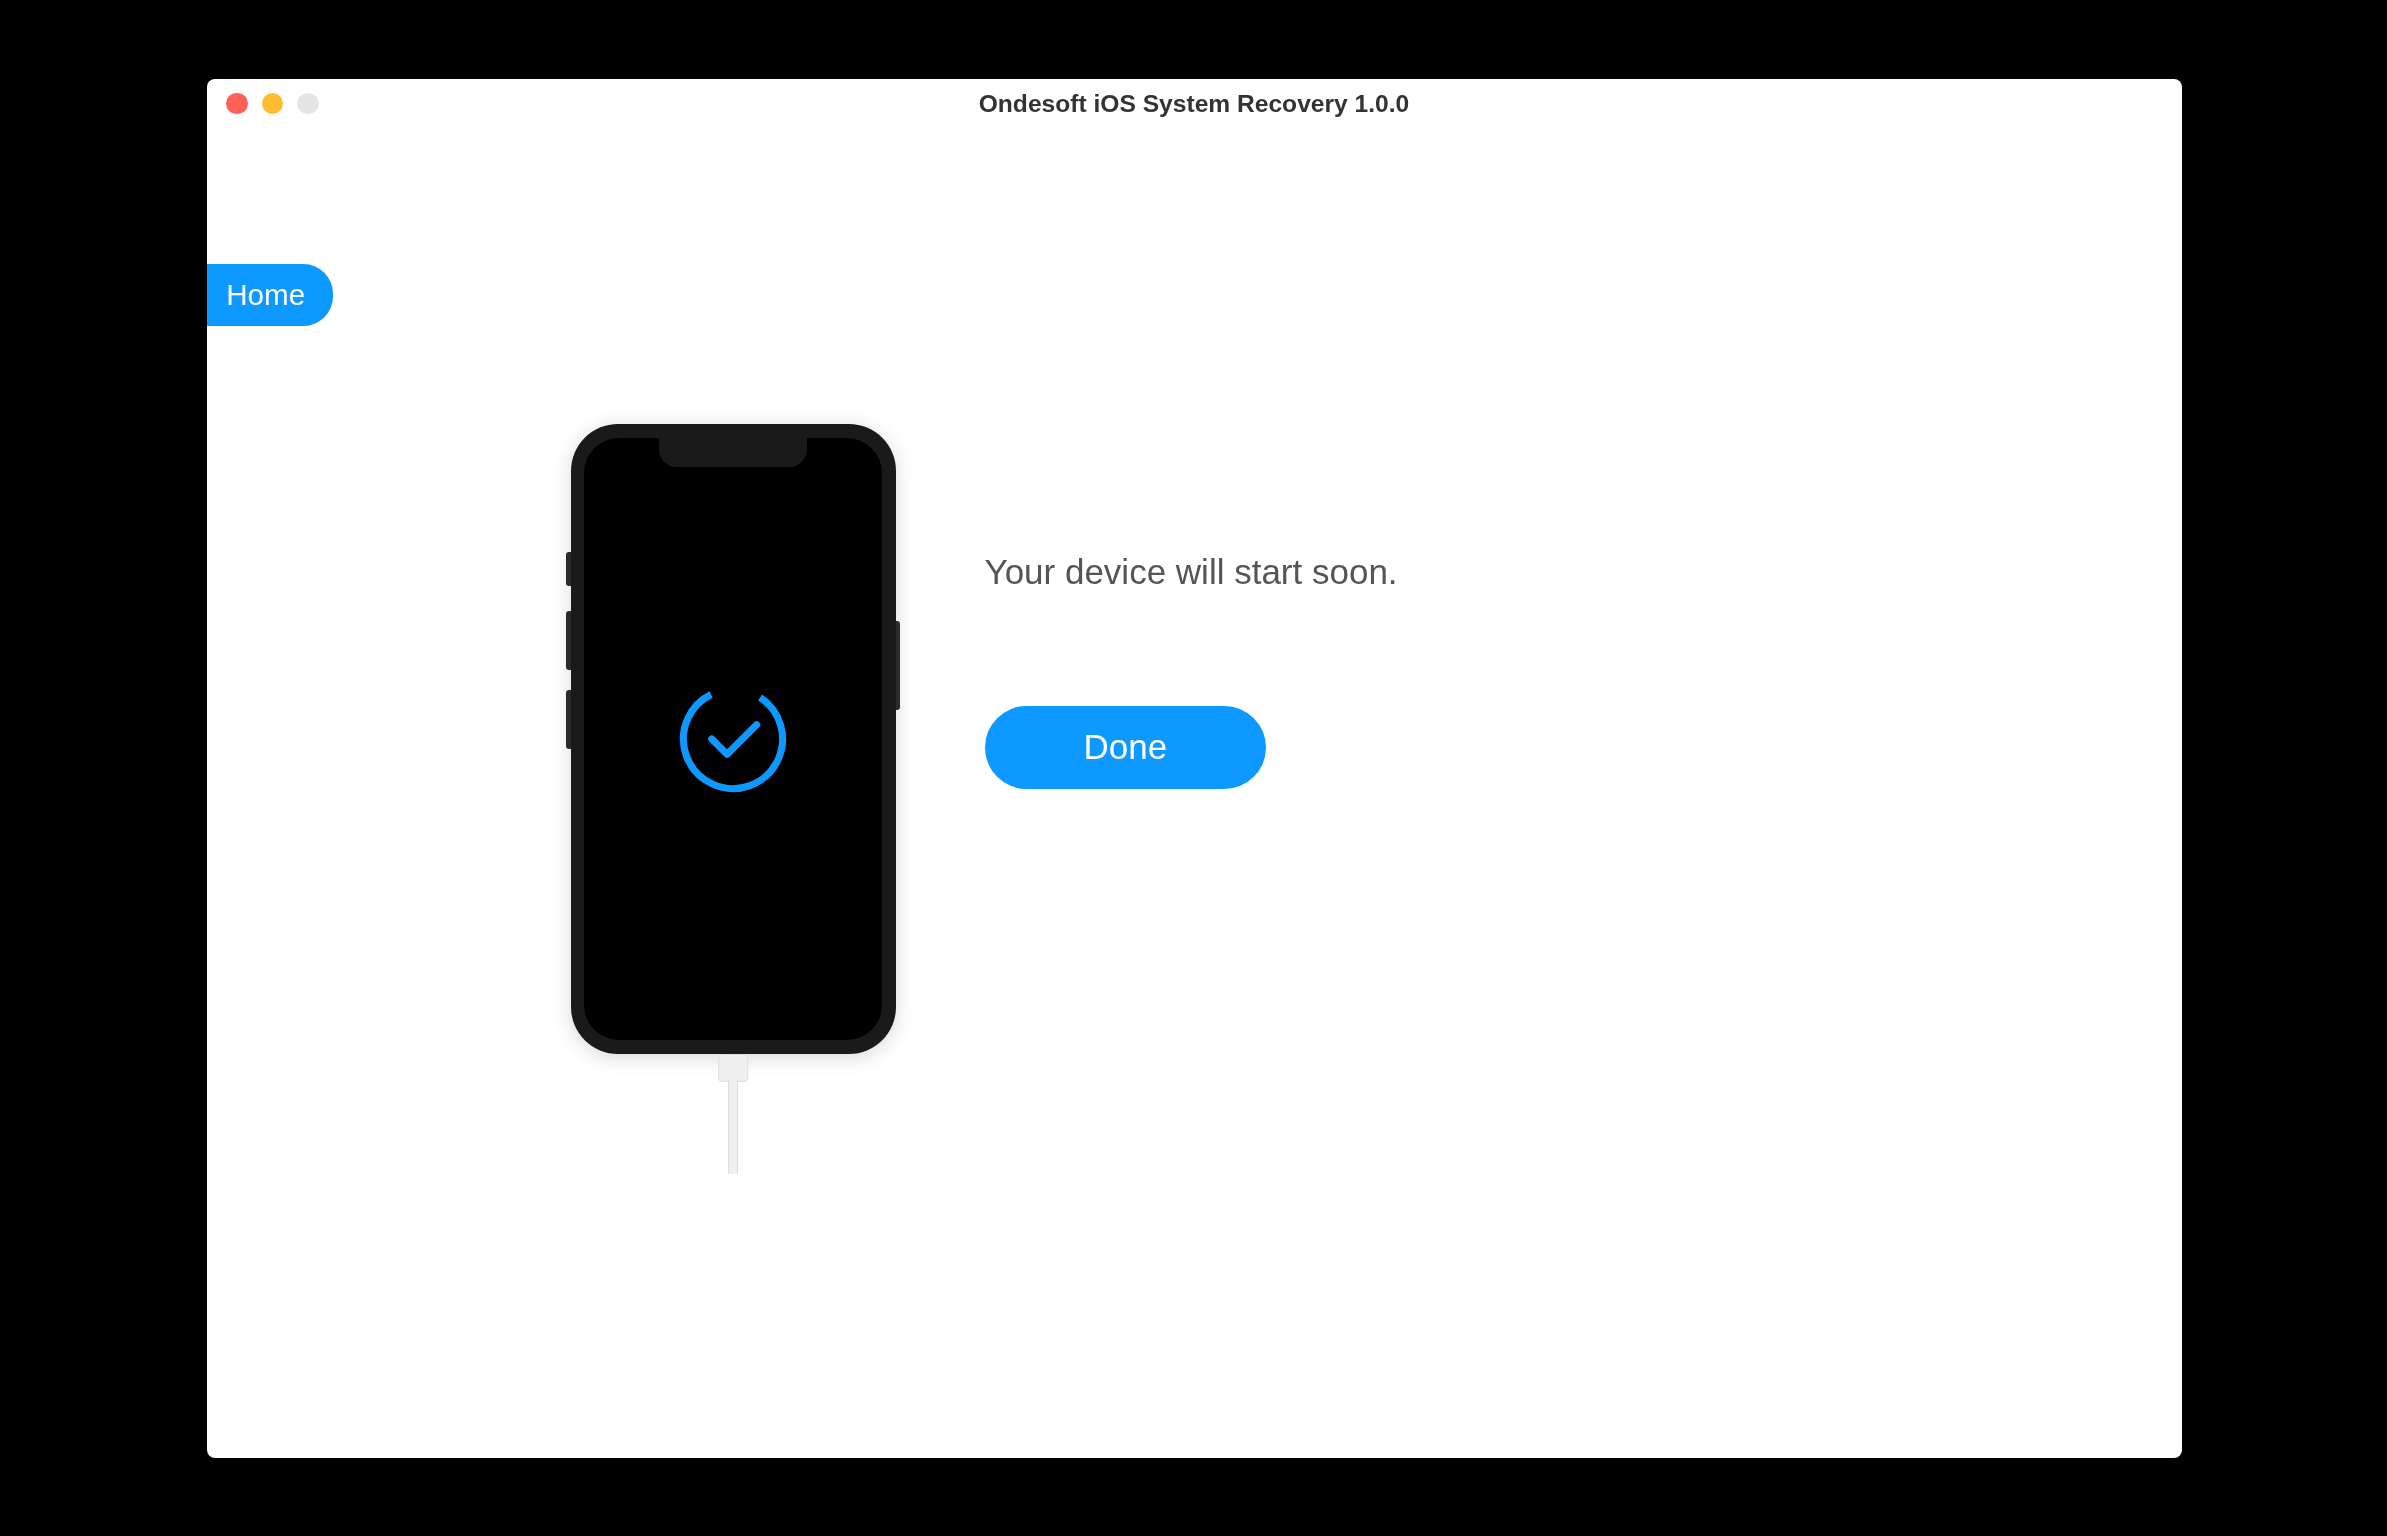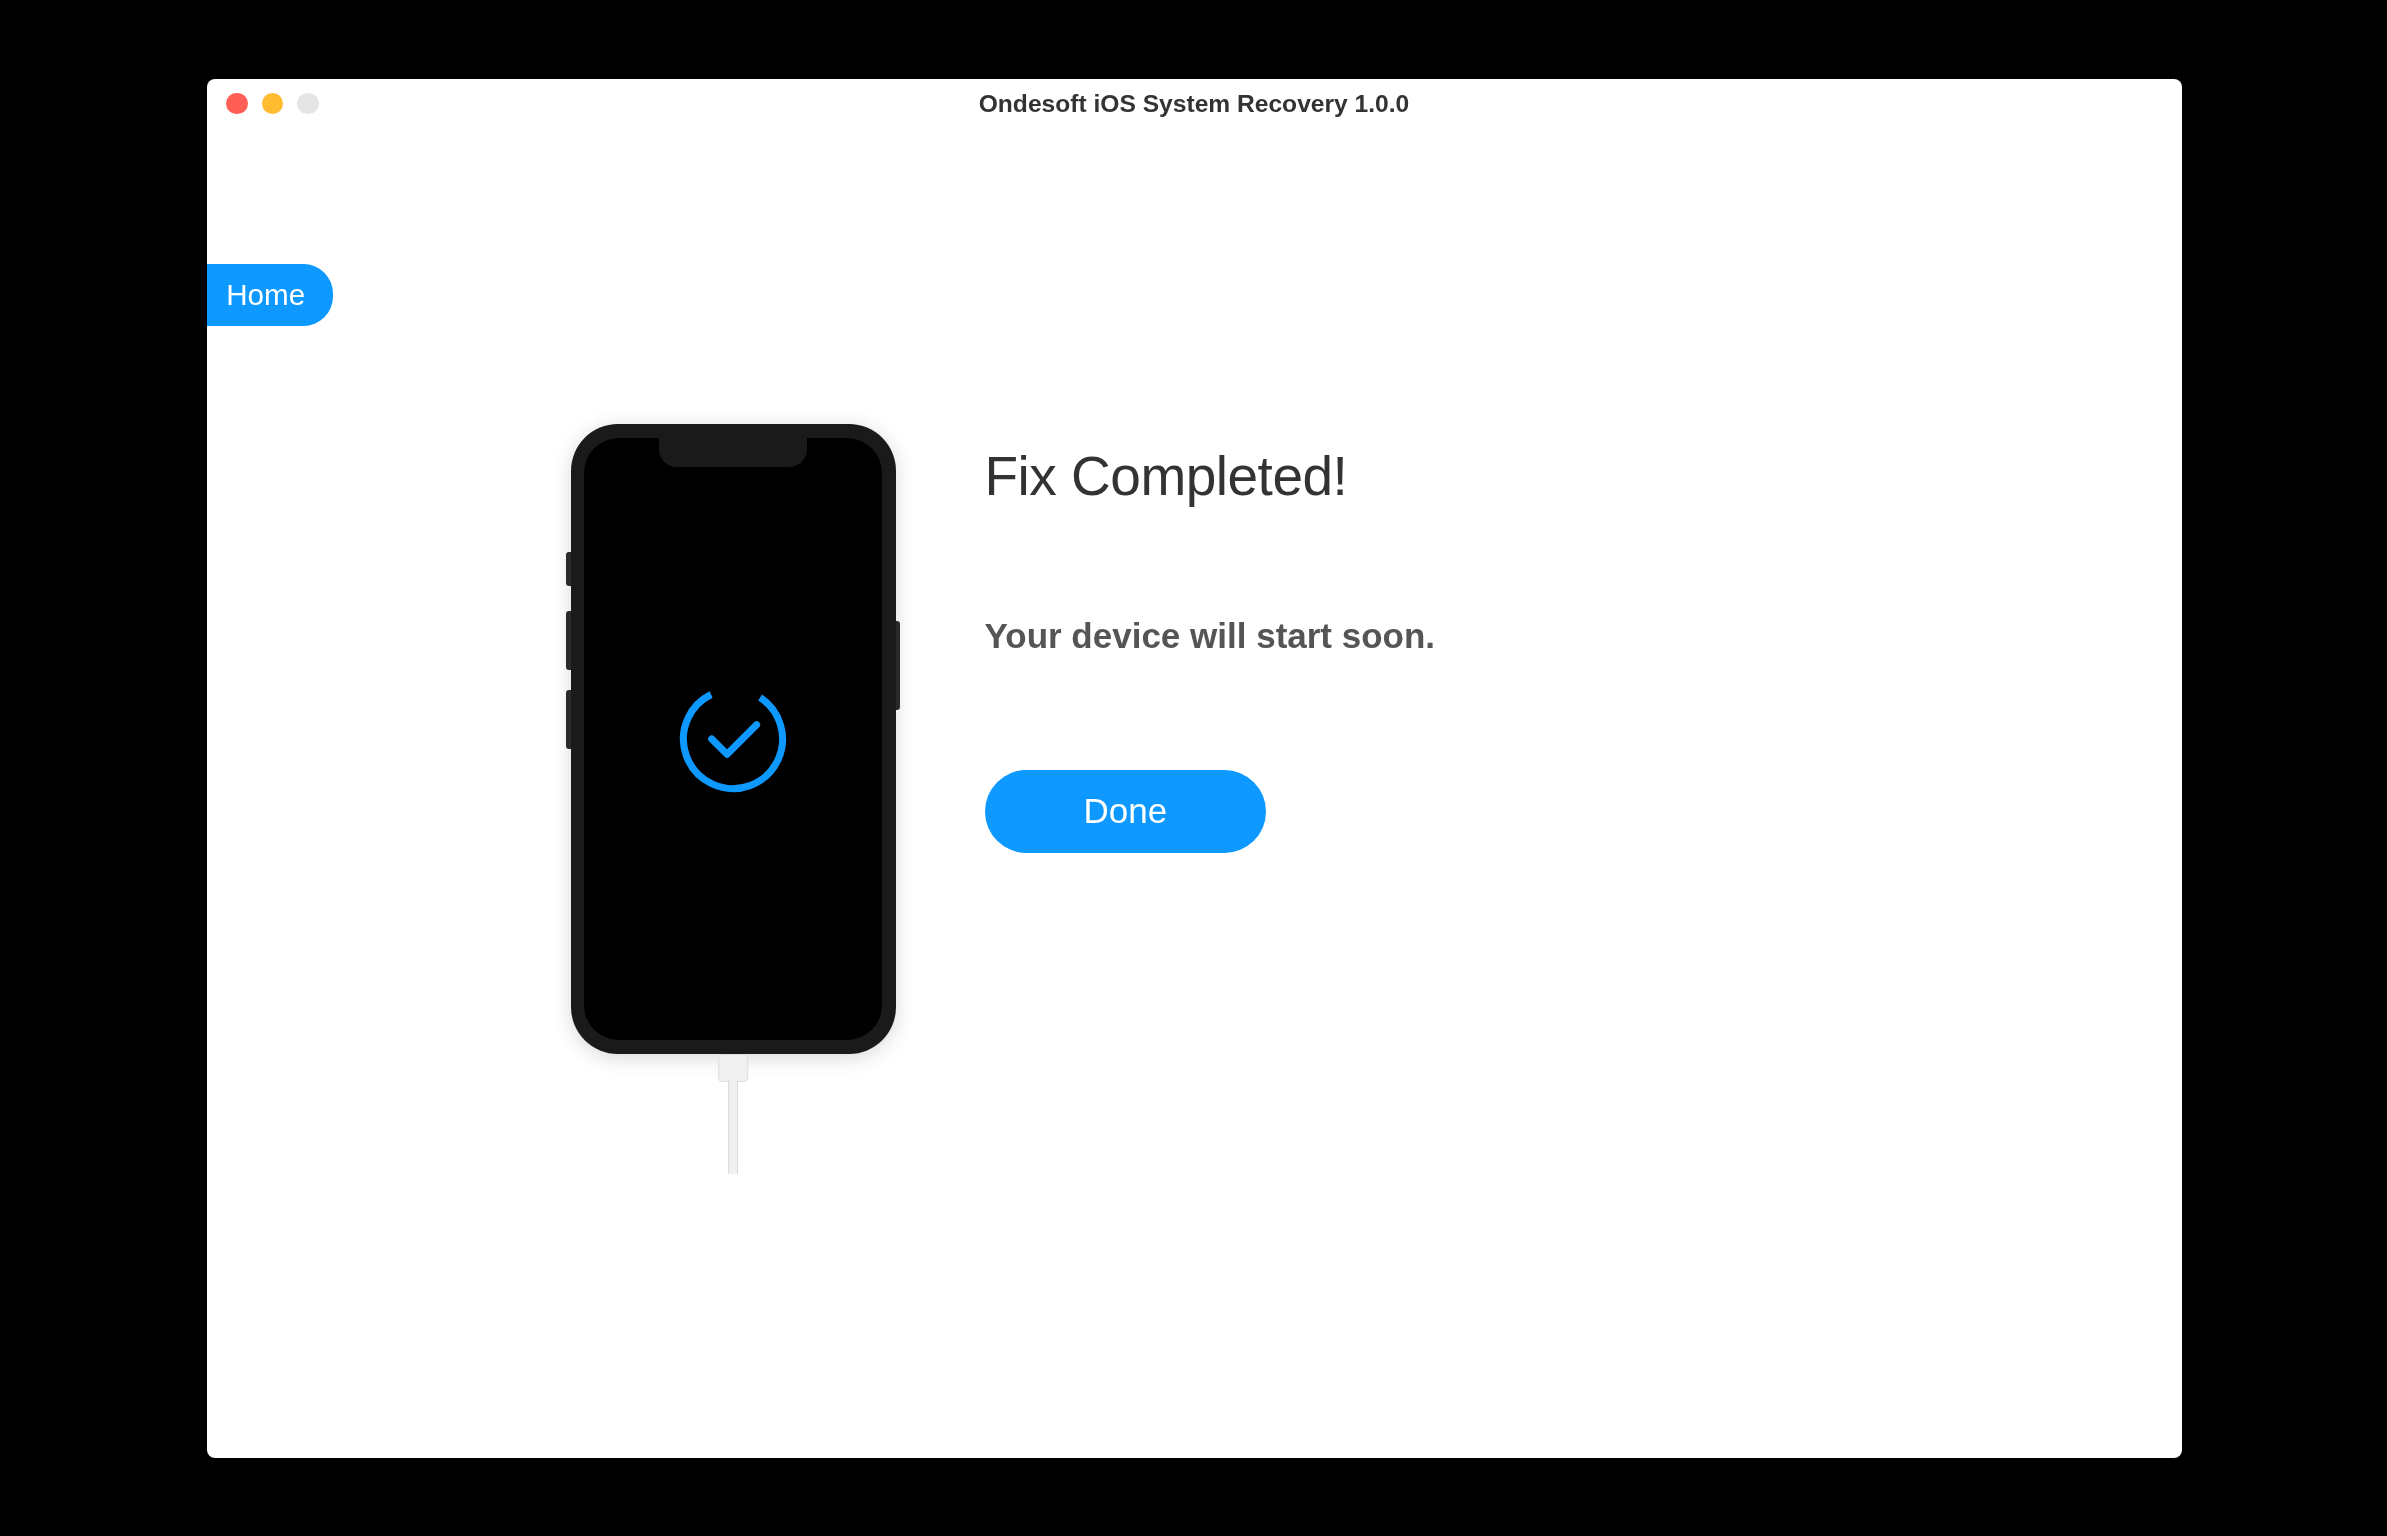--- a/index.html
+++ b/index.html
@@ -203,21 +203,21 @@
 
     .heading {
       font-size: 55px;
       font-weight: 400;
       color: #333;
       letter-spacing: -0.5px;
     }
 
     .subtext {
       font-size: 35px;
-      font-weight: 700;
+      font-weight: 400;
       color: #555;
       margin-top: 108px;
     }
 
     .done-button {
       margin-top: 114px;
       background: #0d99ff;
       color: #fff;
       border: none;
       font-size: 35px;
@@ -259,21 +259,20 @@
           </svg>
         </div>
       </div>
       <div class="cable">
         <div class="cable-connector"></div>
         <div class="cable-wire"></div>
       </div>
     </div>
 
     <div class="info-panel">
-      <h1 class="heading">Fix Completed!</h1>
       <p class="subtext">Your device will start soon.</p>
       <button class="done-button">
         <span>Done</span>
       </button>
     </div>
   </div>
 </div>
 
 
 </body></html>

